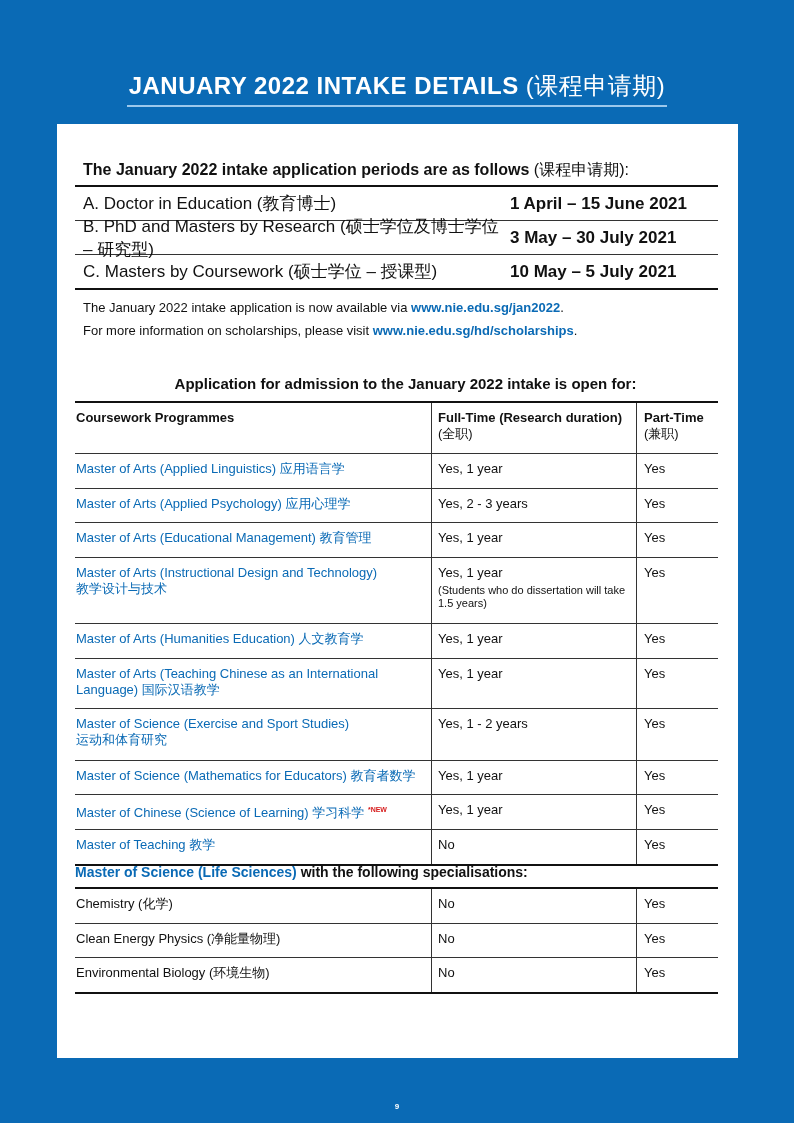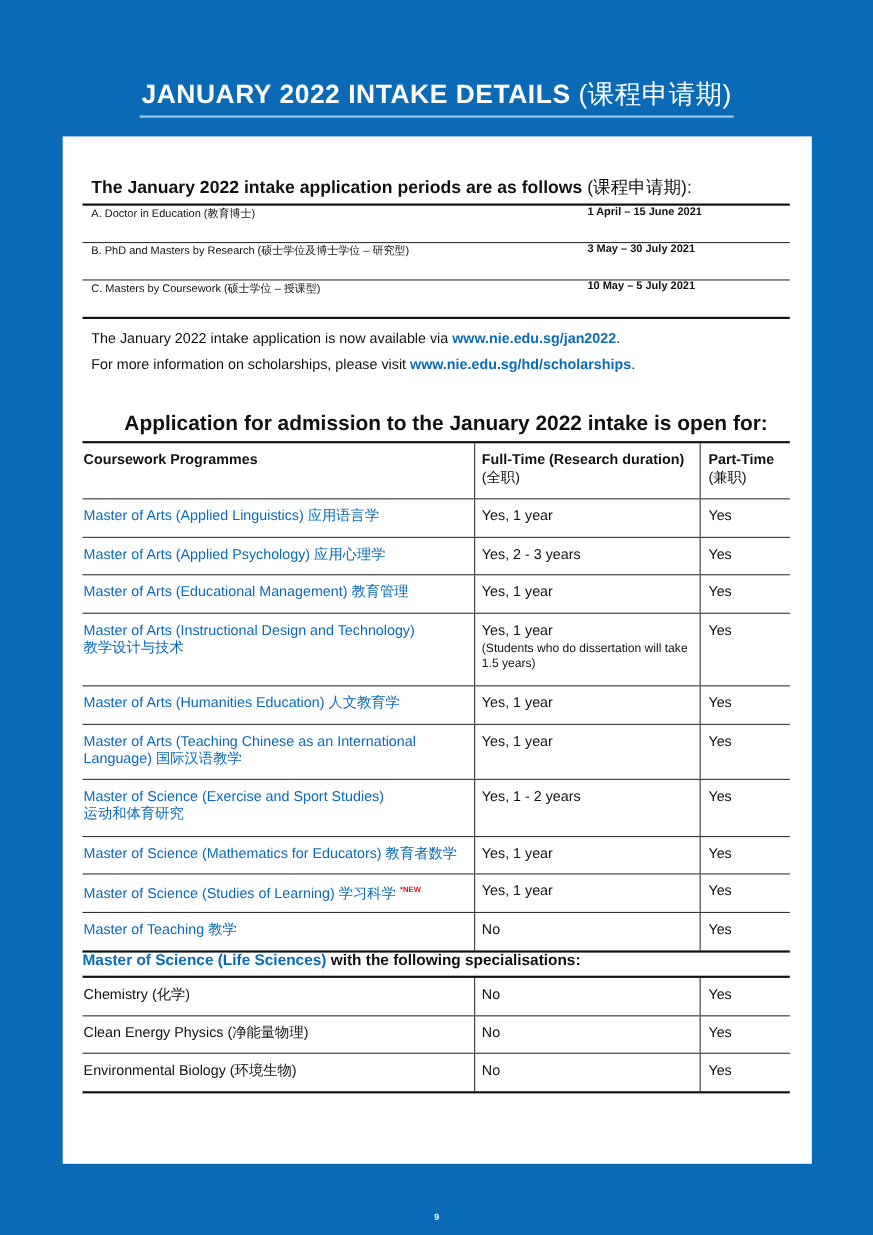--- a/index.html
+++ b/index.html
@@ -4,27 +4,27 @@
 <style>
   html,body{margin:0;padding:0;}
   body{width:794px;height:1123px;background:#0a6ab5;position:relative;overflow:hidden;font-family:"Liberation Sans",sans-serif;color:#111;}
   .title{position:absolute;left:0;right:0;top:70px;text-align:center;}
   .title span.t{display:inline-block;color:#fff;font-weight:bold;font-size:24px;letter-spacing:0.5px;padding:0 2px 3px 2px;border-bottom:2px solid #9cc8ec;}
   .title span.t .zh{font-weight:normal;margin-top:48px;}
   .card{position:absolute;left:57px;top:124px;width:681px;height:934px;background:#fff;}
   .periods-head{position:absolute;left:26px;top:36px;font-size:16px;font-weight:bold;}
   .periods-head .zh{font-weight:normal;}
   .ptable{position:absolute;left:18px;top:61px;width:643px;border-top:2px solid #111;border-bottom:2px solid #111;}
-  .prow{display:flex;height:33px;font-size:10px;border-bottom:1px solid #333;gap:24px;}
+  .prow{display:flex;height:33px;align-items:center;font-size:17px;border-bottom:1px solid #333;}
   .prow:last-child{border-bottom:none;}
   .prow .lbl{width:427px;padding-left:8px;}
   .prow .dt{font-weight:bold;}
   .info{position:absolute;left:26px;font-size:13px;}
   .info a{color:#0a6ab5;font-weight:bold;text-decoration:none;}
-  .open-head{position:absolute;left:16px;right:0;top:251px;text-align:center;font-size:19px;font-weight:bold;}
+  .open-head{position:absolute;left:16px;right:0;top:251px;text-align:center;font-size:15px;font-weight:bold;}
   .ctable{position:absolute;left:18px;top:277px;width:643px;border-top:2px solid #111;}
   .crow{display:flex;border-bottom:1px solid #333;font-size:13px;}
   .crow .c1{width:356px;padding:7px 0 7px 1px;box-sizing:border-box;color:#0a6ab5;line-height:16px;}
   .crow .c2{width:205px;border-left:1.5px solid #333;padding:7px 6px;box-sizing:border-box;line-height:16px;}
   .crow .c3{flex:1;border-left:1.5px solid #333;padding:7px 7px;box-sizing:border-box;line-height:16px;}
   .crow.head .c1,.crow.head .c2,.crow.head .c3{color:#111;font-weight:bold;}
   .crow.head .zh{font-weight:normal;}
   .note{font-size:11px;line-height:13px;display:block;margin-top:3px;}
   .new{color:#d61a1a;font-size:7px;font-weight:bold;vertical-align:super;}
   .crow.last{border-bottom:2px solid #111;}
@@ -109,21 +109,21 @@
       <div class="c1"><span>Master of Science (Exercise and Sport Studies)</span><br><span>运动和体育研究</span></div>
       <div class="c2">Yes, 1 - 2 years</div>
       <div class="c3">Yes</div>
     </div>
     <div class="crow" style="height:33px;">
         <div class="c1">Master of Science (Mathematics for Educators) 教育者数学</div>
         <div class="c2">Yes, 1 year</div>
         <div class="c3">Yes</div>
       </div>
     <div class="crow" style="height:34px;">
-      <div class="c1"><span>Master of Science (Studies of Learning) 学习科学</span> <span class="new">*NEW</span></div>
+      <div class="c1"><span>Master of Chinese (Science of Learning) 学习科学</span> <span class="new">*NEW</span></div>
       <div class="c2">Yes, 1 year</div>
       <div class="c3">Yes</div>
     </div>
     <div class="crow last" style="height:34px;">
         <div class="c1">Master of Teaching 教学</div>
         <div class="c2">No</div>
         <div class="c3">Yes</div>
       </div>
   </div>
 

